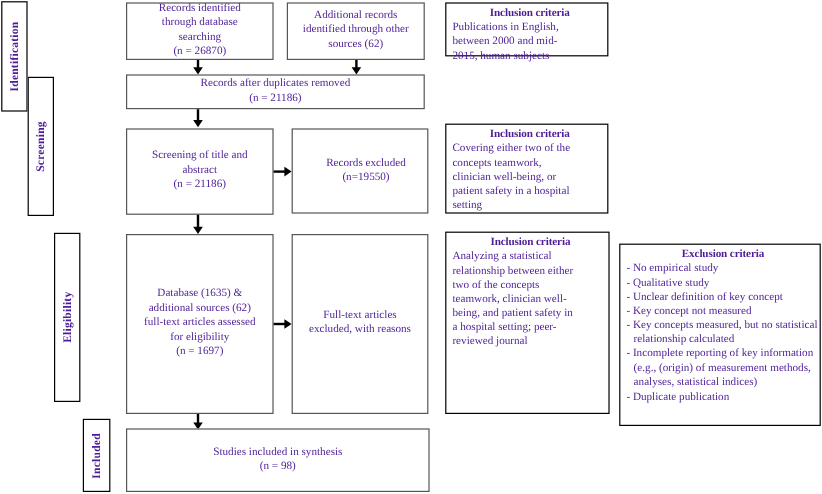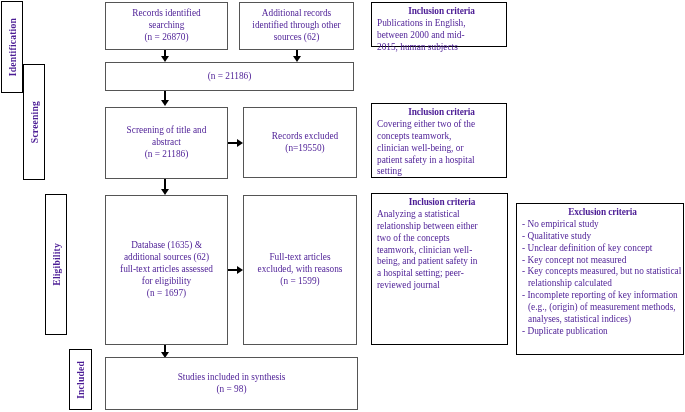--- a/index.html
+++ b/index.html
@@ -140,20 +140,21 @@
     <span class="vtext">Eligibility</span>
   </div>
 
   <div class="stage" style="left:69px; top:349px; width:23px; height:61px;">
     <span class="vtext">Included</span>
   </div>
 
   <div class="box node" style="left:105px; top:2px; width:123px; height:48px;">
     <span class="lines">
       <span class="ln">Records identified</span>
+      <span class="ln">through database</span>
       <span class="ln">searching</span>
       <span class="ln">(n = 26870)</span>
     </span>
   </div>
 
   <div class="box node" style="left:239px; top:2px; width:115px; height:48px;">
     <span class="lines">
       <span class="ln">Additional records</span>
       <span class="ln">identified through other</span>
       <span class="ln">sources (62)</span>
@@ -173,20 +174,21 @@
     <span class="shaft" style="height:7px;"></span>
       <span class="head"></span>
   </div>
   <div class="arrow-v" style="left:290px; top:50px; width:14px; height:12px;">
     <span class="shaft" style="height:7px;"></span>
       <span class="head"></span>
   </div>
 
   <div class="box node" style="left:105px; top:62px; width:249px; height:29px;">
     <span class="lines">
+      <span class="ln">Records after duplicates removed</span>
       <span class="ln">(n = 21186)</span>
     </span>
   </div>
 
   <div class="arrow-v" style="left:158px; top:91px; width:14px; height:15px;">
     <span class="shaft" style="height:10px;"></span>
       <span class="head"></span>
   </div>
 
   <div class="box node" style="left:105px; top:107px; width:123px; height:72px;">
@@ -237,21 +239,20 @@
 
   <div class="arrow-h" style="left:228px; top:263px; width:15px; height:14px;">
     <span class="shaft" style="width:10px;"></span>
       <span class="head"></span>
   </div>
 
   <div class="box node" style="left:243px; top:195px; width:114px; height:150px;">
     <span class="lines">
       <span class="ln">Full-text articles</span>
       <span class="ln">excluded, with reasons</span>
-      <span class="ln">(n = 1599)</span>
     </span>
   </div>
 
   <div class="box criteria thick" style="left:371px; top:193px; width:137px; height:152px;">
     <span class="title">Inclusion criteria</span>
     <span class="body">
       <span class="ln">Analyzing a statistical</span>
       <span class="ln">relationship between either</span>
       <span class="ln">two of the concepts</span>
       <span class="ln">teamwork, clinician well-</span>

